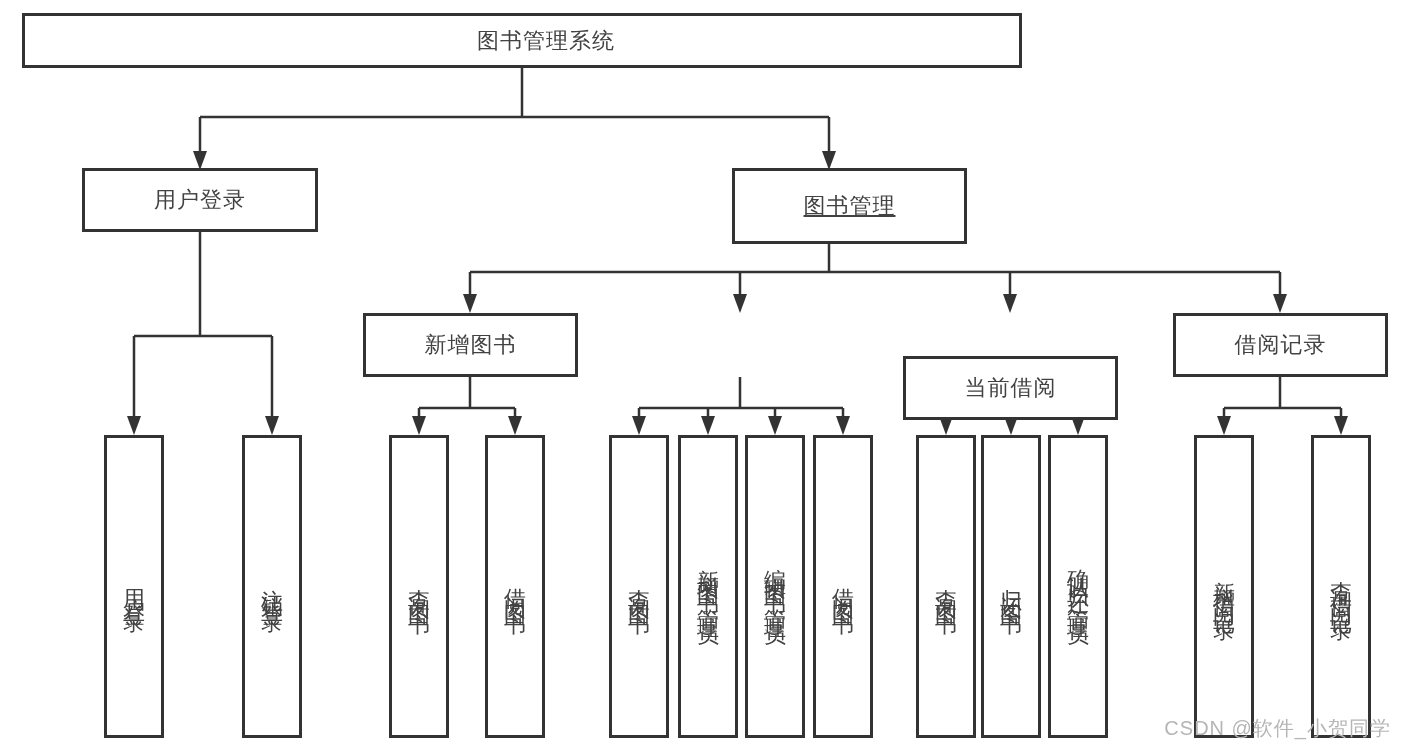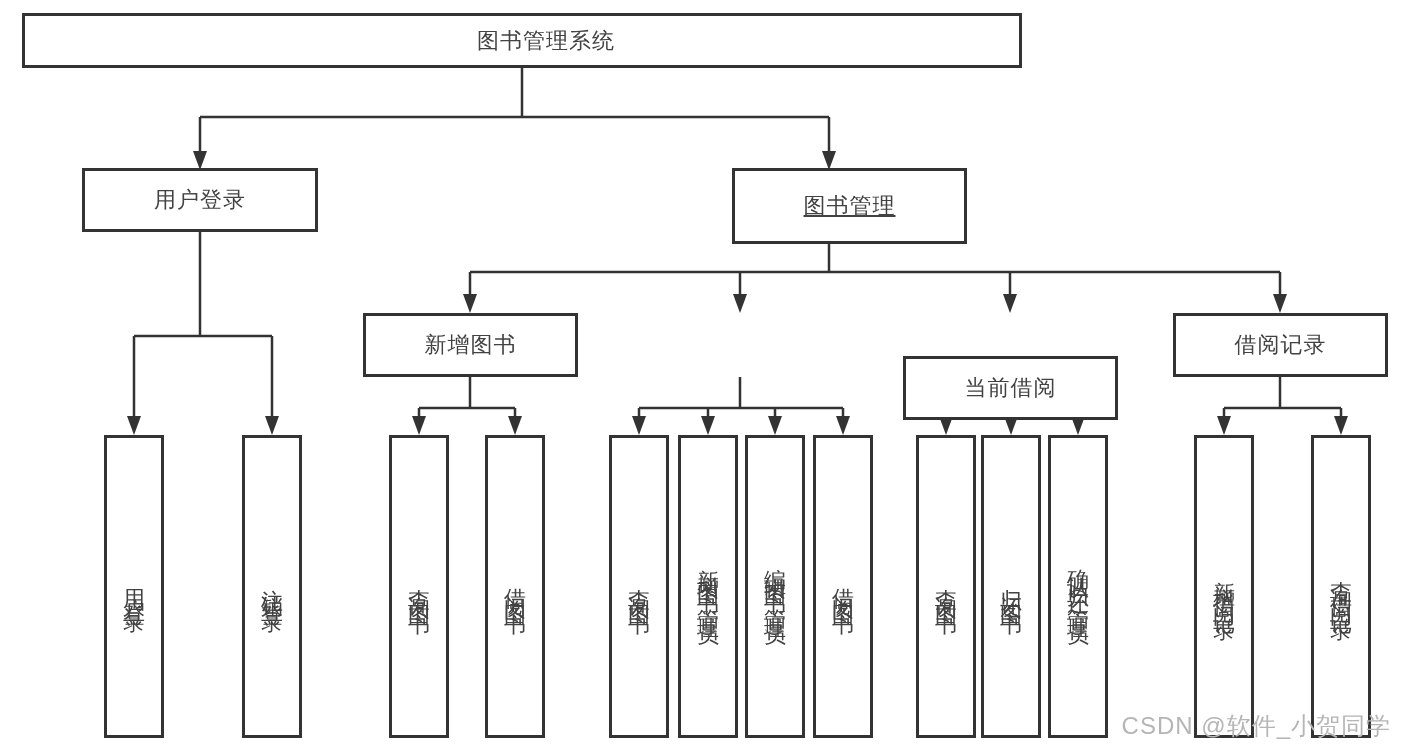--- a/index.html
+++ b/index.html
@@ -41,21 +41,21 @@
     writing-mode: vertical-rl;
     text-orientation: mixed;
     letter-spacing: 8px;
     line-height: 1;
     white-space: nowrap;
   }
   .watermark {
     position: absolute;
     right: 14px;
     bottom: 5px;
-    font-size: 24px;
+    font-size: 20px;
     color: #b5b5b5;
     letter-spacing: 1px;
     z-index: 5;
     white-space: nowrap;
   }
 </style>
 </head>
 <body>
 
 <div class="canvas">

